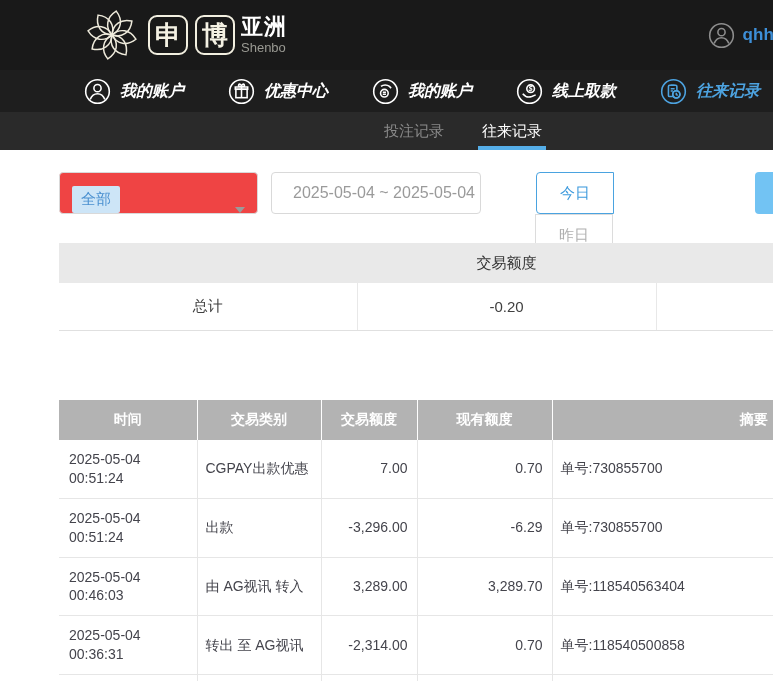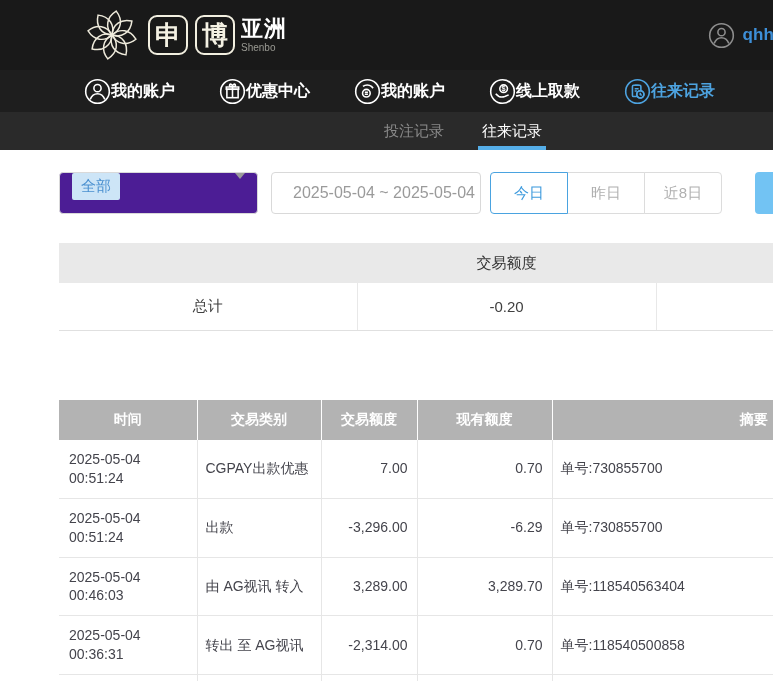--- a/index.html
+++ b/index.html
@@ -9,48 +9,48 @@
 
   
   .topbar { height:70px; background:#191919; display:flex; align-items:center; position:relative; }
   .logo-group { display:flex; align-items:center; margin-left:84px; }
   .flower { width:56px; height:56px; }
   .logo-boxes { display:flex; gap:7px; margin-left:8px; }
   .logo-box { width:40px; height:40px; border:2px solid #f2efe0; border-radius:9px; color:#f4f1e3;
               font-size:26px; font-weight:bold; display:flex; align-items:center; justify-content:center; }
   .logo-region { margin-left:6px; line-height:1; }
   .logo-region .cn { color:#fff; font-size:22px; font-weight:bold; letter-spacing:1px;text-align:right; }
-  .logo-region .en { color:#9a9a93; font-size:10px; margin-top:3px; }
+  .logo-region .en { color:#9a9a93; font-size:13px; margin-top:3px; }
   .user-area { position:absolute; right:-14px; top:0; height:70px; display:flex; align-items:center; gap:8px; }
   .user-name { color:#3d8fd8; font-size:17px; font-weight:600; }
 
   
   .navbar { height:42px; background:#1e1e1e; display:flex; align-items:center; padding-left:84px; }
-  .nav-item { display:flex; align-items:center; gap:0; color:#fff; font-size:16px; font-weight:bold; cursor:pointer; white-space:nowrap; }
+  .nav-item { display:flex; align-items:center; gap:9px; color:#fff; font-size:16px; font-weight:bold; cursor:pointer; white-space:nowrap;font-style:italic; }
   .nav-item + .nav-item { margin-left:44px; }
   .nav-item.active { color:#4da3e0; }
   .nav-icon { width:27px; height:27px; display:block; }
 
   
   .subnav { height:38px; background:#2a2a2a; display:flex; align-items:stretch; padding-left:380px; }
   .subnav-item { display:flex; align-items:center; color:#8a8a8a; font-size:15px; padding:0 4px; margin-right:30px;
                  border-bottom:4px solid transparent; border-top:4px solid transparent; cursor:pointer; white-space:nowrap; }
   .subnav-item.active { color:#fff; border-bottom-color:#55aee8; }
 
   
   .filter-area { position:relative; height:110px; }
   .select-box { position:absolute; left:59px; top:22px; width:199px; height:42px; border:1px solid #d9d9d9;
-                border-radius:4px; display:flex; align-items:flex-start; padding:0 12px; cursor:pointer; background:#4c1d95; }
+                border-radius:4px; display:flex; align-items:flex-end; padding:0 12px; cursor:pointer; background:#ef4444; }
   .chip { background:#cde5f7; color:#4a90d0; font-size:15px; padding:4px 9px; border-radius:2px; }
   .caret { margin-left:auto; width:0; height:0; border-left:5px solid transparent; border-right:5px solid transparent;
            border-top:6px solid #9b9b9b; }
   .date-box { position:absolute; left:271px; top:22px; width:210px; height:42px; border:1px solid #d9d9d9;
               border-radius:4px; display:flex; align-items:center; gap:9px; padding:0 12px; color:#9a9a9a;
               font-size:16px; background:#fff; cursor:pointer; white-space:nowrap; }
-  .btn-group { position:absolute; left:490px; top:22px; display:flex; }
+  .btn-group { position:absolute; left:536px; top:22px; display:flex;flex-direction:column; }
   .qbtn { width:78px; height:42px; background:#fff; border:1px solid #dcdcdc; color:#b0b0b0; font-size:15px;
           display:flex; align-items:center; justify-content:center; cursor:pointer; margin-left:-1px; }
   .qbtn:first-child { border-radius:4px 0 0 4px; margin-left:0; }
   .qbtn:last-child { border-radius:0 4px 4px 0; }
   .qbtn.active { border:1px solid #4aa3e0; color:#3d9add; position:relative; z-index:2; }
   .search-btn { position:absolute; left:755px; top:22px; width:70px; height:42px; background:#72c3f3;
                 border:none; border-radius:4px; cursor:pointer; }
 
   
   .summary-table { position:absolute; left:59px; top:243px; width:896px; border-collapse:collapse; table-layout:fixed; }

